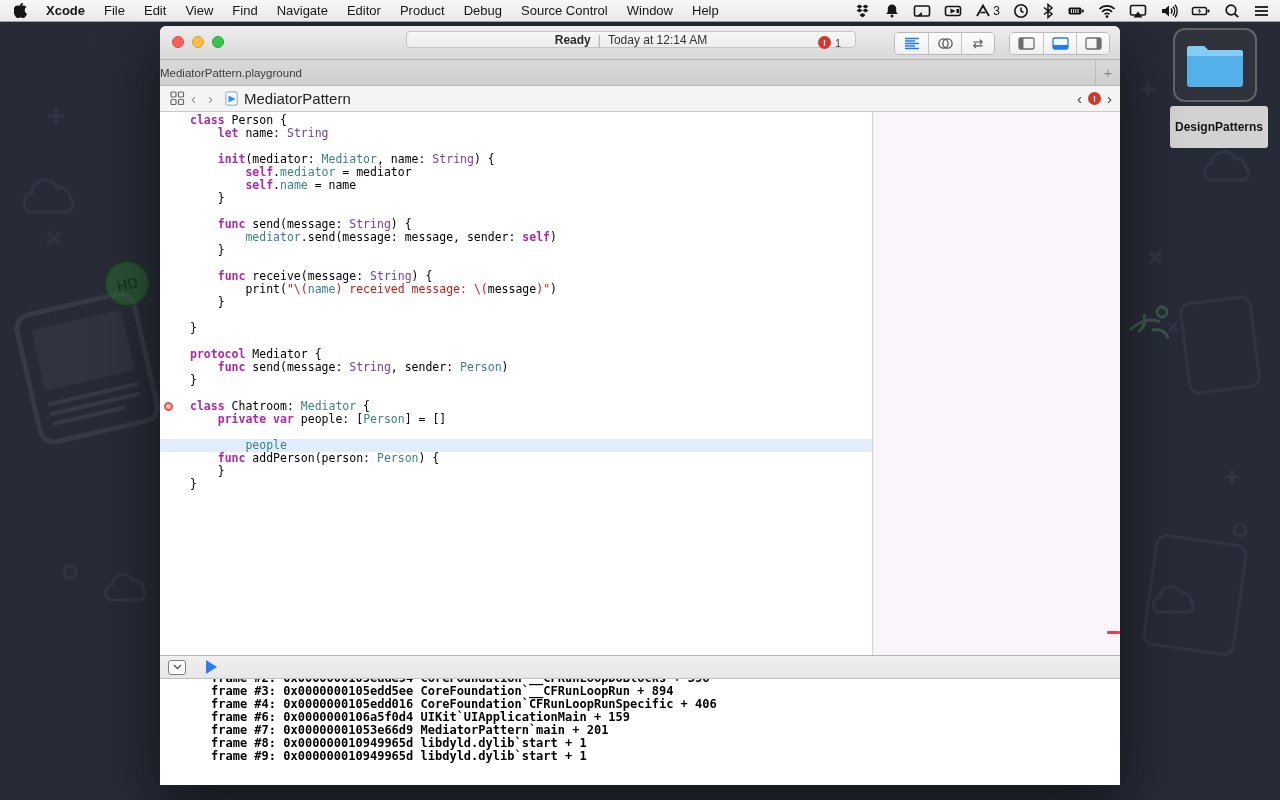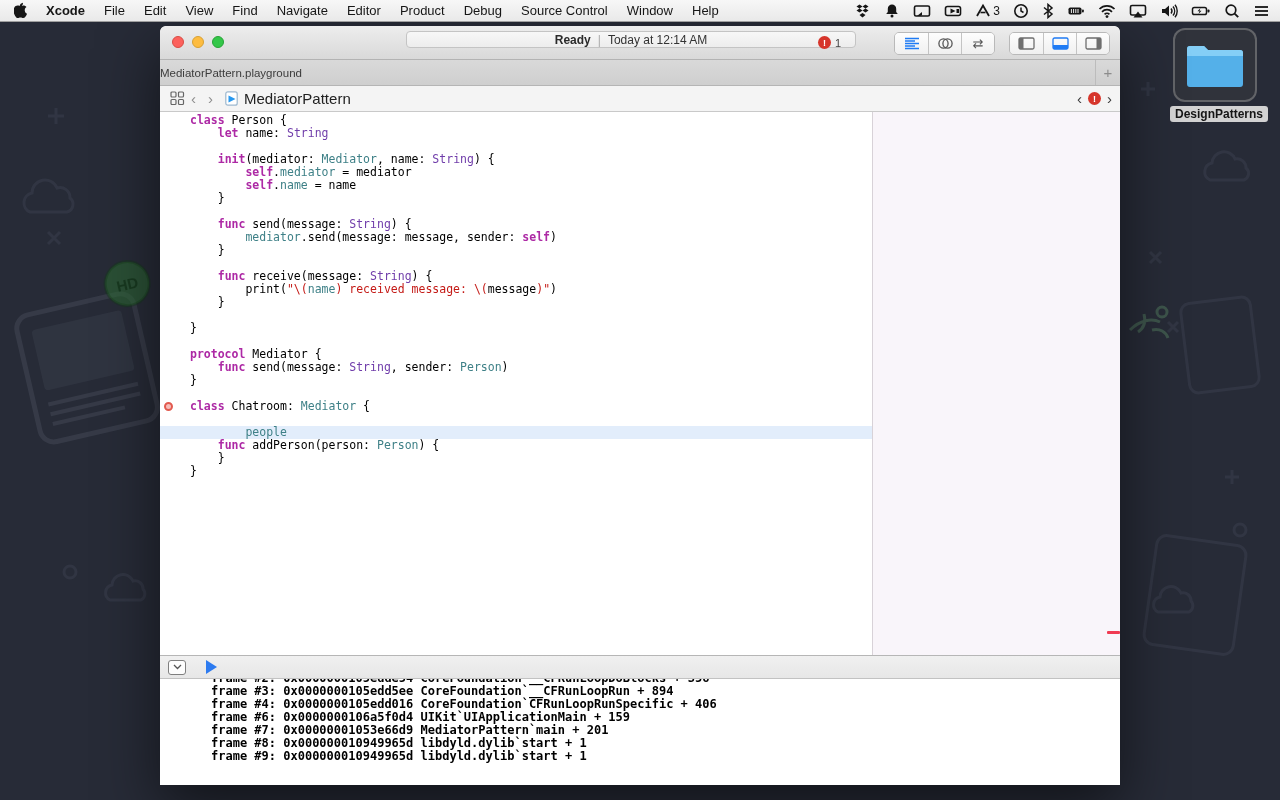--- a/index.html
+++ b/index.html
@@ -96,21 +96,21 @@
   .console-line { font-family:"DejaVu Sans Mono", monospace; font-size:12px; font-weight:bold;
     line-height:13px; white-space:pre; color:#000; }
   .console-line.clip { margin-top:-7px; }
 
   
   .desktop-item { position:absolute; left:1170px; top:28px; width:90px; z-index:1; text-align:center; }
   .icon-sel { width:84px; height:74px; margin:0 auto; border-radius:12px;
     background:rgba(70,70,70,.30); border:2px solid rgba(150,150,150,.5);
     display:flex; align-items:center; justify-content:center; }
   .icon-label { display:inline-block; margin-top:4px; background:#d2d2d2; border-radius:3px;
-    padding:1px 5px; font-size:12px; font-weight:bold; color:#151515; }
+    padding:14px 5px; font-size:12px; font-weight:bold; color:#151515; }
 </style>
 </head>
 <body>
 
 <svg class="doodles" width="1280" height="800" viewBox="0 0 1280 800">
   <g fill="none" stroke="rgba(190,198,220,0.07)" stroke-width="3">
     <path d="M30 212a10 10 0 0 1 2-19 13 13 0 0 1 25-5 10 10 0 0 1 13 10 8 8 0 0 1-3 14z"></path>
     <path d="M110 600a8 8 0 0 1 2-15 11 11 0 0 1 21-4 8 8 0 0 1 10 8 7 7 0 0 1-2 11z"></path>
     <path d="M1158 612a8 8 0 0 1 2-15 11 11 0 0 1 21-4 8 8 0 0 1 10 8 7 7 0 0 1-2 11z"></path>
     <path d="M1210 180a9 9 0 0 1 2-17 12 12 0 0 1 23-4 9 9 0 0 1 11 9 7 7 0 0 1-2 12z"></path>
@@ -374,20 +374,21 @@
         <div class="code-line"><span class="tok-p">        print(</span><span class="tok-s">"\(</span><span class="tok-u">name</span><span class="tok-s">) received message: \(</span><span class="tok-p">message</span><span class="tok-s">)"</span><span class="tok-p">)</span></div>
         <div class="code-line"><span class="tok-p">    }</span></div>
         <div class="code-line"></div>
         <div class="code-line"><span class="tok-p">}</span></div>
         <div class="code-line"></div>
         <div class="code-line"><span class="tok-k">protocol</span><span class="tok-p"> Mediator {</span></div>
         <div class="code-line"><span class="tok-p">    </span><span class="tok-k">func</span><span class="tok-p"> send(message: </span><span class="tok-t">String</span><span class="tok-p">, sender: </span><span class="tok-u">Person</span><span class="tok-p">)</span></div>
         <div class="code-line"><span class="tok-p">}</span></div>
         <div class="code-line"></div>
         <div class="code-line"><span class="gutter-err"></span><span class="tok-k">class</span><span class="tok-p"> Chatroom: </span><span class="tok-u">Mediator</span><span class="tok-p"> {</span></div>
+        <div class="code-line"><span class="tok-p">    </span><span class="tok-k">private</span><span class="tok-p"> </span><span class="tok-k">var</span><span class="tok-p"> people: [</span><span class="tok-u">Person</span><span class="tok-p">] = []</span></div>
         <div class="code-line"></div>
         <div class="code-line hl"><span class="tok-p">        </span><span class="tok-u">people</span></div>
         <div class="code-line"><span class="tok-p">    </span><span class="tok-k">func</span><span class="tok-p"> addPerson(person: </span><span class="tok-u">Person</span><span class="tok-p">) {</span></div>
         <div class="code-line"><span class="tok-p">    }</span></div>
         <div class="code-line"><span class="tok-p">}</span></div>
       </div>
     <div class="results-pane">
       <span class="err-marker"></span>
     </div>
   </div>

